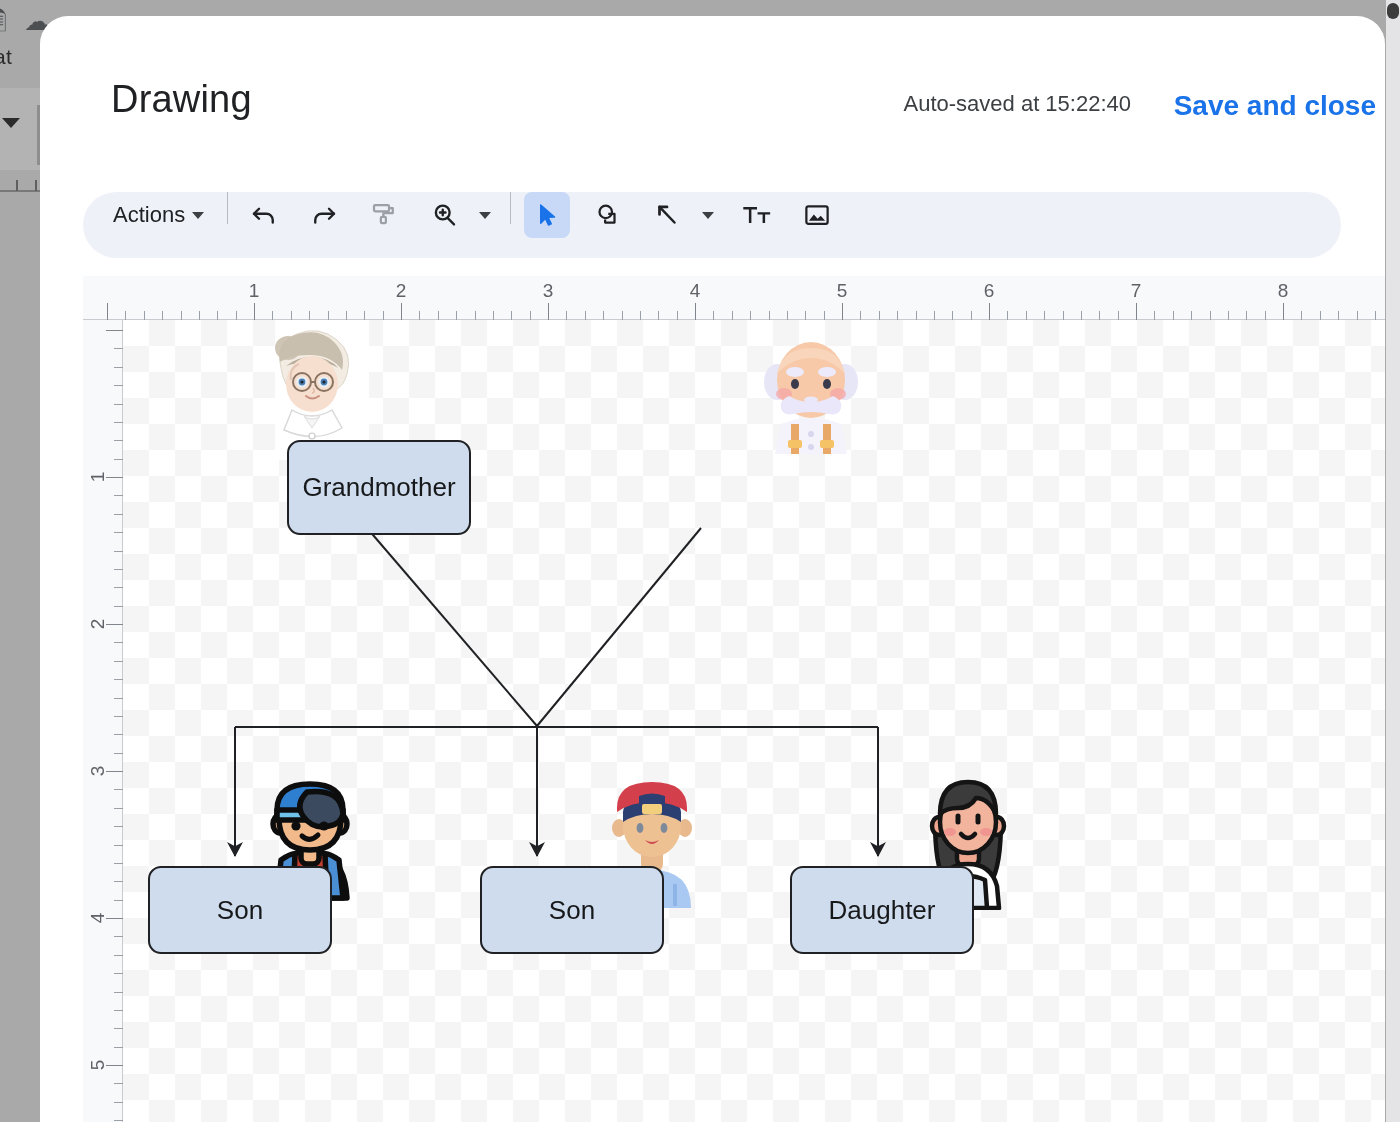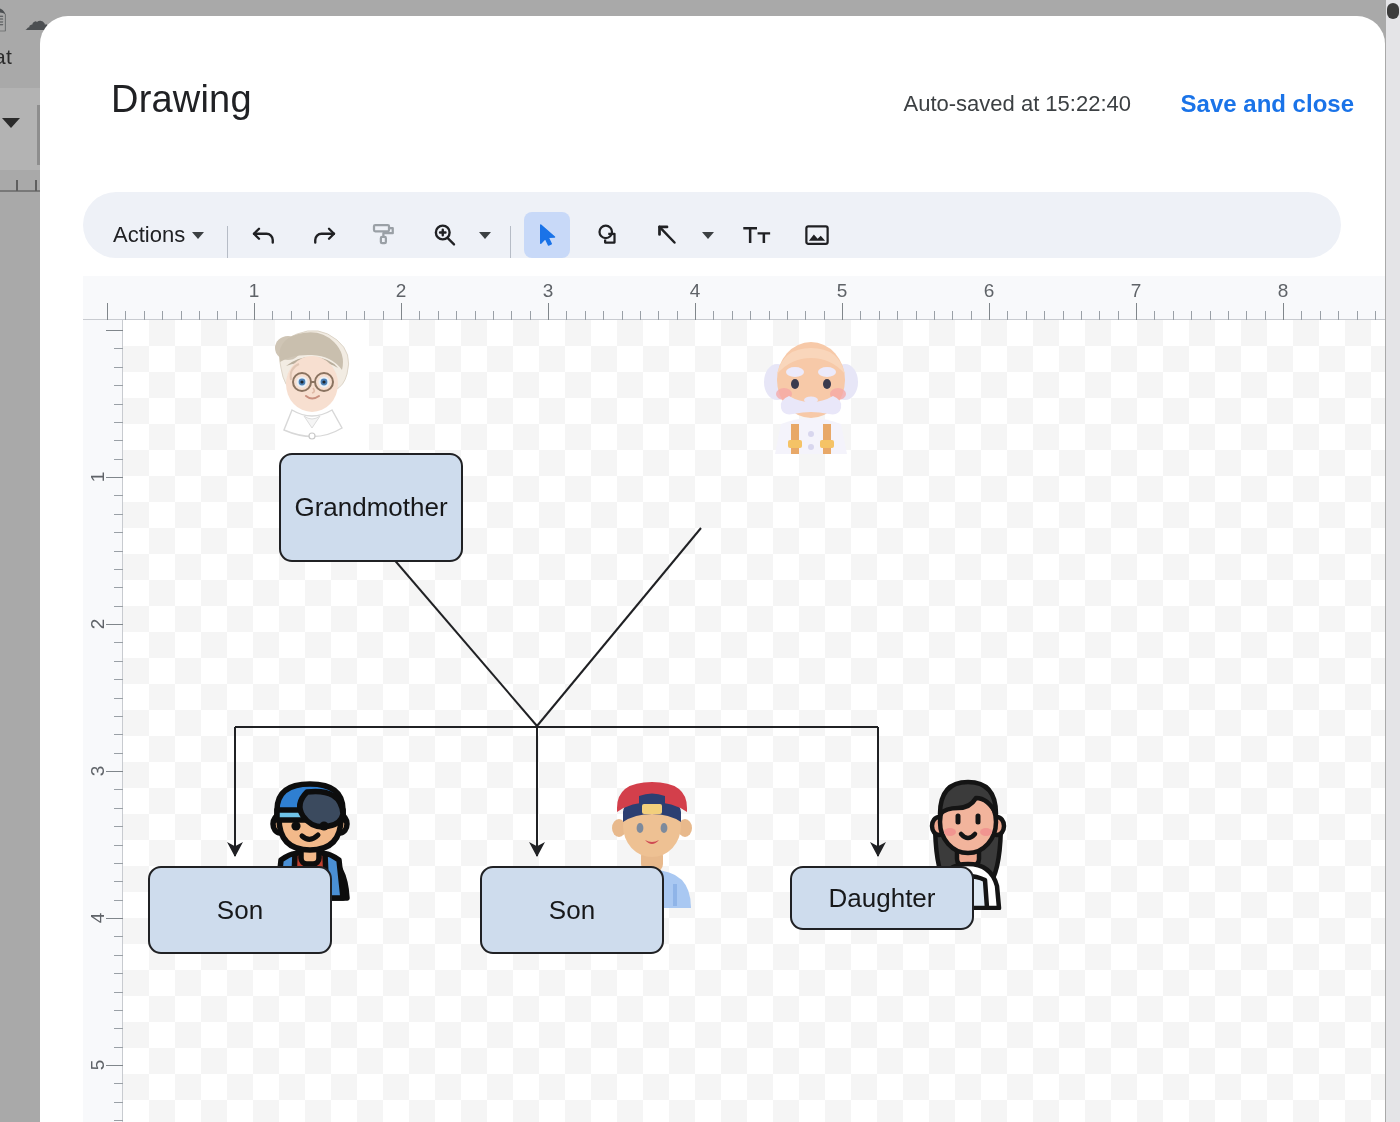--- a/index.html
+++ b/index.html
@@ -71,32 +71,32 @@
     position: absolute; left: 71px; top: 62px;
     font-size: 38px; font-weight: 400; color: #202124;
     letter-spacing: .2px;
   }
   #autosave-status {
     position: absolute; right: 254px; top: 75px;
     font-size: 22px; color: #3c4043;
     white-space: nowrap;
   }
   #save-close-button {
-    position: absolute; right: 31px; top: 74px;
-    font-size: 24px; font-weight: 600; color: #1a73e8;
+    position: absolute; right: 9px; top: 74px;
+    font-size: 28px; font-weight: 600; color: #1a73e8;
     cursor: pointer; white-space: nowrap;
   }
 
   
   #toolbar {
     position: absolute; left: 43px; top: 176px;
     width: 1258px; height: 66px;
     background: #eef1f7;
     border-radius: 33px;
-    display: flex; align-items: flex-end;
+    display: flex; align-items: flex-start;
     padding: 0 14px;
   }
   .tb-item {
     height: 46px; min-width: 46px;
     display: flex; align-items: center; justify-content: center;
     border-radius: 8px; cursor: pointer;
     color: #202124;
   }
   .tb-item.active { background: #c8d9f8; }
   #actions-menu {
@@ -564,27 +564,27 @@
           <path d="M16 118 q6 -22 29 -22 q23 0 29 22 l2 22 H14Z" fill="#ffffff"></path>
           <path d="M28 112 q17 -8 34 0 l2 28 H26Z" fill="#dfeaf4"></path>
         </g>
         <path d="M35 54 v-6 M55 54 v-6" stroke="#141414" stroke-width="5" stroke-linecap="round"></path>
         <ellipse cx="27" cy="64" rx="6" ry="4" fill="#f08d8d" opacity=".8"></ellipse>
         <ellipse cx="63" cy="64" rx="6" ry="4" fill="#f08d8d" opacity=".8"></ellipse>
         <path d="M38 66 q7 8 14 0" fill="none" stroke="#141414" stroke-width="4.5" stroke-linecap="round"></path>
       </svg>
     </div>
 
-    <div class="node" style="left:156px; top:120px; width:184px; height:109px;margin-top:13px;">
+    <div class="node" style="left:164px; top:120px; width:184px; height:95px;">
       <span>Grandmother</span>
     </div>
     <div class="node" style="left:25px; top:546px; width:184px; height:88px;">
       <span>Son</span>
     </div>
     <div class="node" style="left:357px; top:546px; width:184px; height:88px;">
       <span>Son</span>
     </div>
-    <div class="node" style="left:667px; top:546px; width:184px; height:64px;">
+    <div class="node" style="left:667px; top:546px; width:184px; height:88px;">
       <span>Daughter</span>
     </div>
 
   </div>
 </div>
 
 </body></html>

